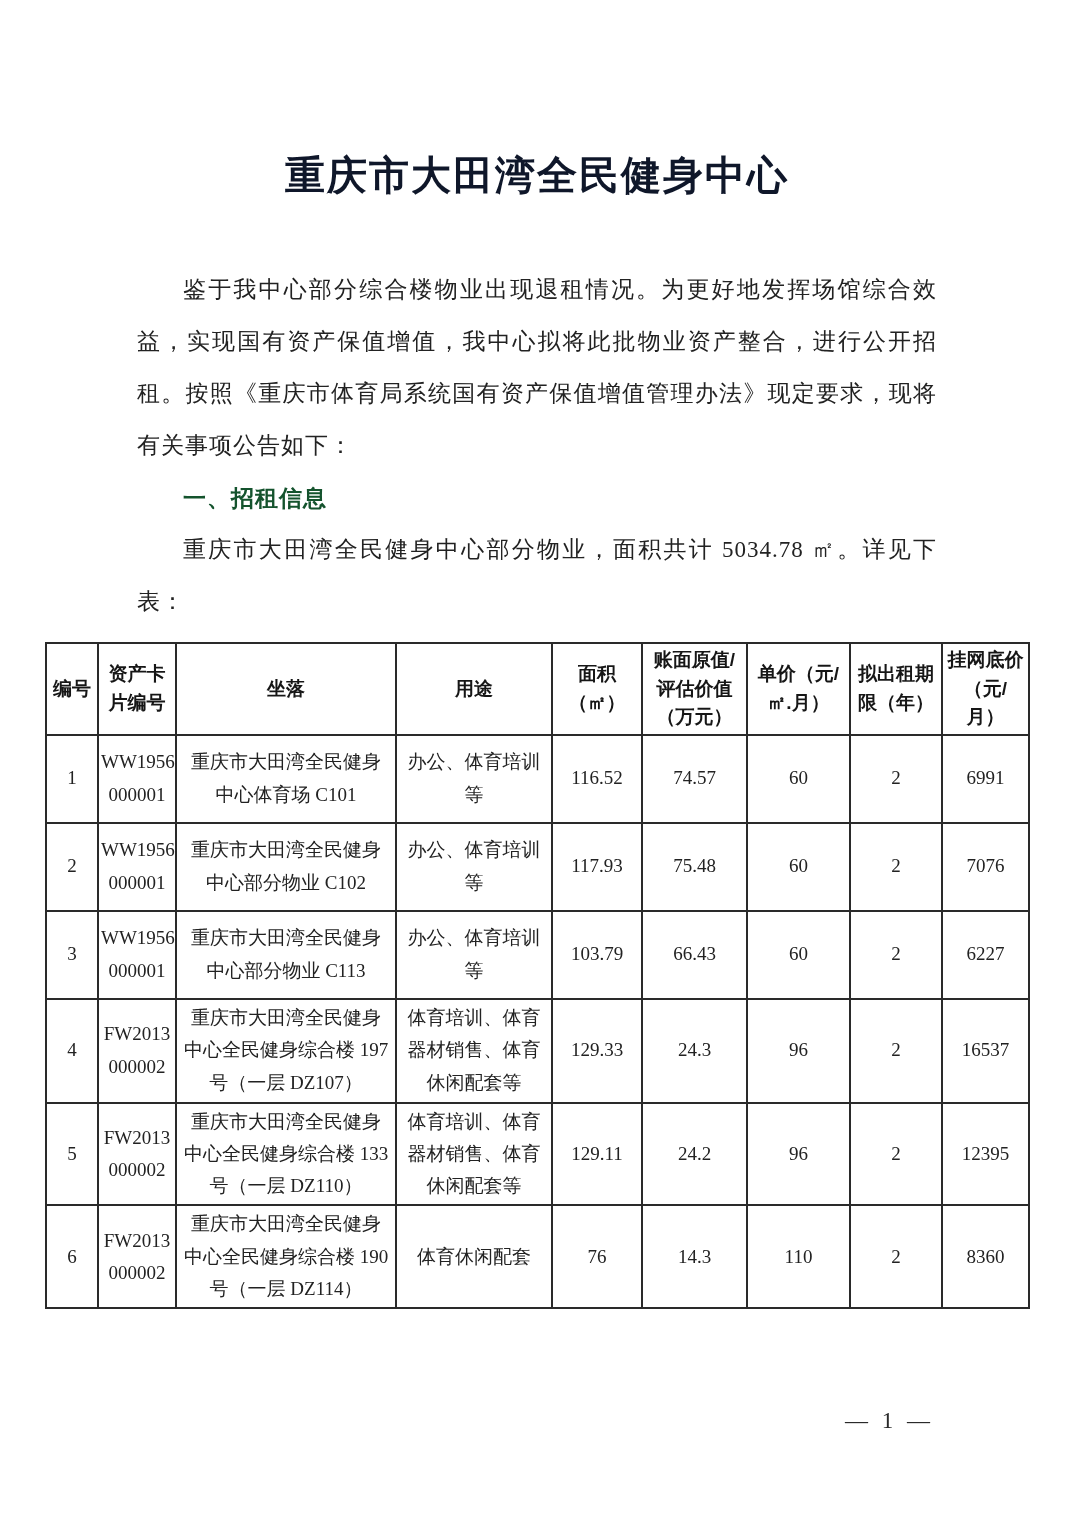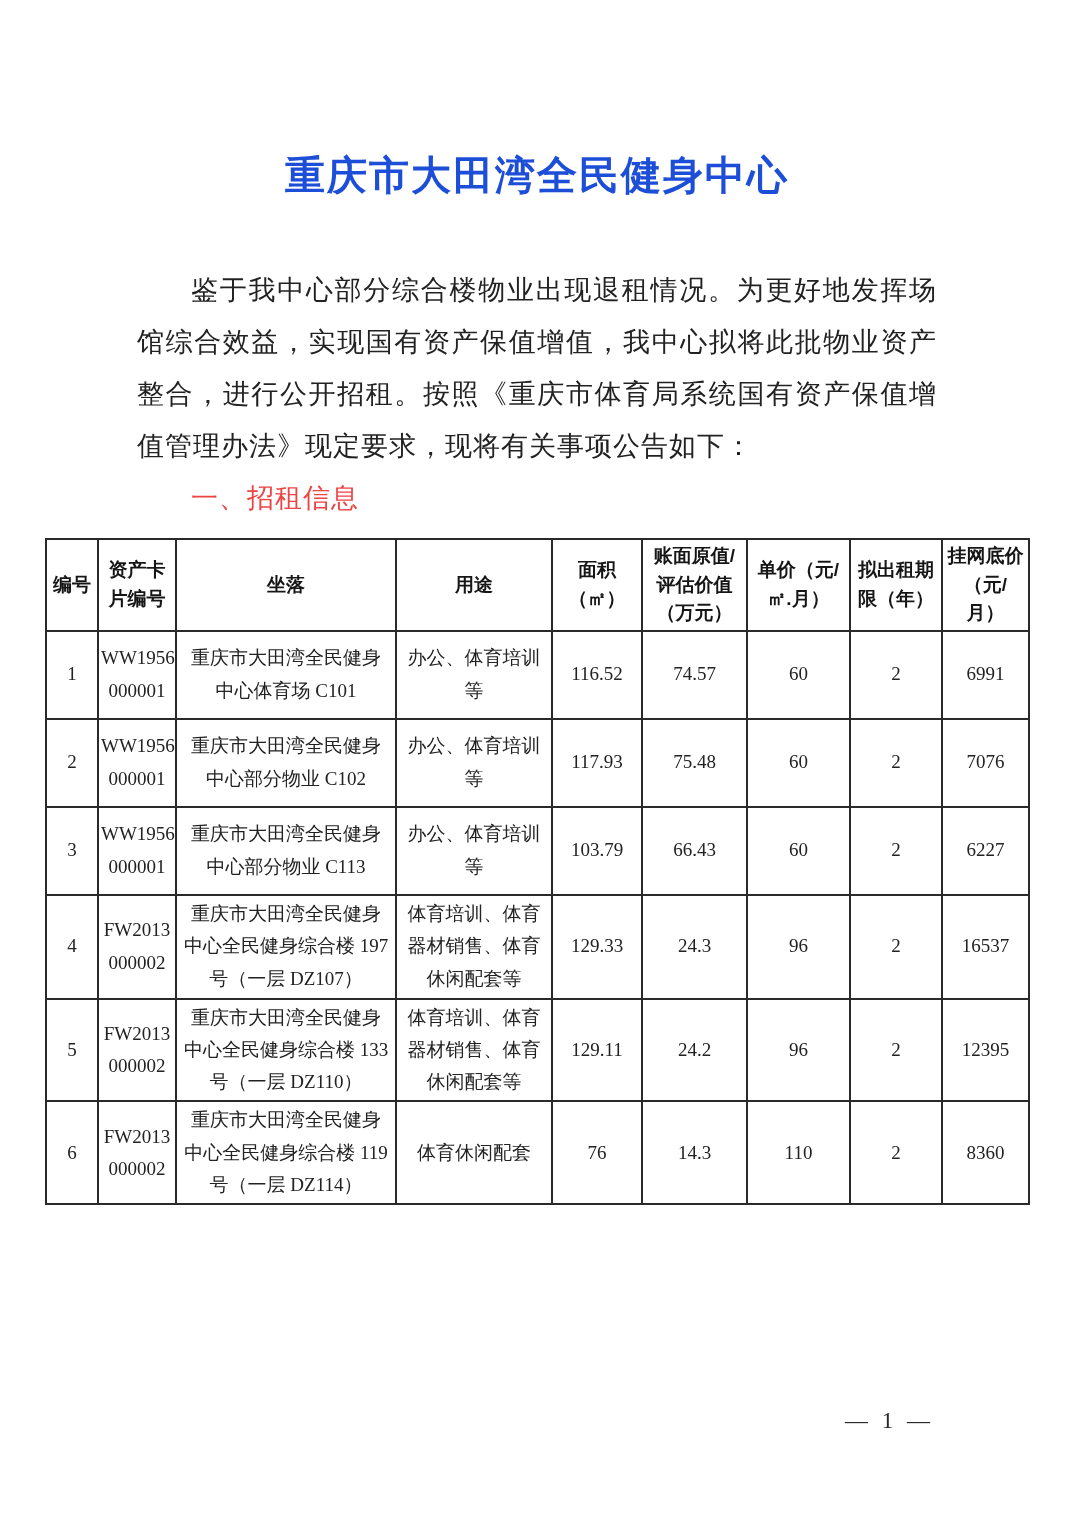--- a/index.html
+++ b/index.html
@@ -14,37 +14,37 @@
     font-family: "Liberation Serif", serif;
     overflow: hidden;
   }
   .doc-title {
     margin-top: 150px;
     text-align: center;
     font-size: 40px;
     line-height: 52px;
     font-weight: 700;
     letter-spacing: 2px;
-    color: #1d4ed8;
+    color: #0f172a;
     font-family: "Liberation Serif", serif;
   }
   .content {
     margin: 62px 137px 0 137px;
-    font-size: 27px;
+    font-size: 23px;
     line-height: 52px;
     letter-spacing: 1px;
     text-align: justify;
     color: #222222;
   }
   .content p { text-indent: 2em; }
   .section-heading {
     font-family: "Liberation Sans", sans-serif;
-    font-weight: 400;
+    font-weight: 700;
     letter-spacing: 1px;
-    color: #ef4444;
+    color: #14532d;
   }
   table.rental-table {
     margin: 14px 0 0 45px;
     width: 983px;
     border-collapse: collapse;
     table-layout: fixed;
   }
   table.rental-table th, table.rental-table td {
     border: 2px solid #2a2a2a;
     text-align: center;
@@ -87,20 +87,21 @@
 
 <div class="page">
 
   <h1 class="doc-title">
     <span>重庆市大田湾全民健身中心</span><br>
   </h1>
 
   <div class="content">
     <p>鉴于我中心部分综合楼物业出现退租情况。为更好地发挥场馆综合效益，实现国有资产保值增值，我中心拟将此批物业资产整合，进行公开招租。按照《重庆市体育局系统国有资产保值增值管理办法》现定要求，现将有关事项公告如下：</p>
     <p class="section-heading">一、招租信息</p>
+    <p>重庆市大田湾全民健身中心部分物业，面积共计 5034.78 ㎡。详见下表：</p>
   </div>
 
   <table class="rental-table">
     <colgroup>
       <col style="width:52px">
         <col style="width:78px">
         <col style="width:220px">
       <col style="width:156px">
         <col style="width:90px">
         <col style="width:105px">
@@ -179,21 +180,21 @@
         <td>129.11</td>
         <td>24.2</td>
         <td>96</td>
         <td>2</td>
         <td>12395</td>
       </tr>
       <tr class="rowh-d">
         <td>6</td>
         <td>FW2013
 000002</td>
-        <td>重庆市大田湾全民健身中心全民健身综合楼 119 号（一层 DZ114）</td>
+        <td>重庆市大田湾全民健身中心全民健身综合楼 190 号（一层 DZ114）</td>
         <td>体育休闲配套</td>
         <td>76</td>
         <td>14.3</td>
         <td>110</td>
         <td>2</td>
         <td>8360</td>
       </tr>
     </tbody>
   </table>
 

